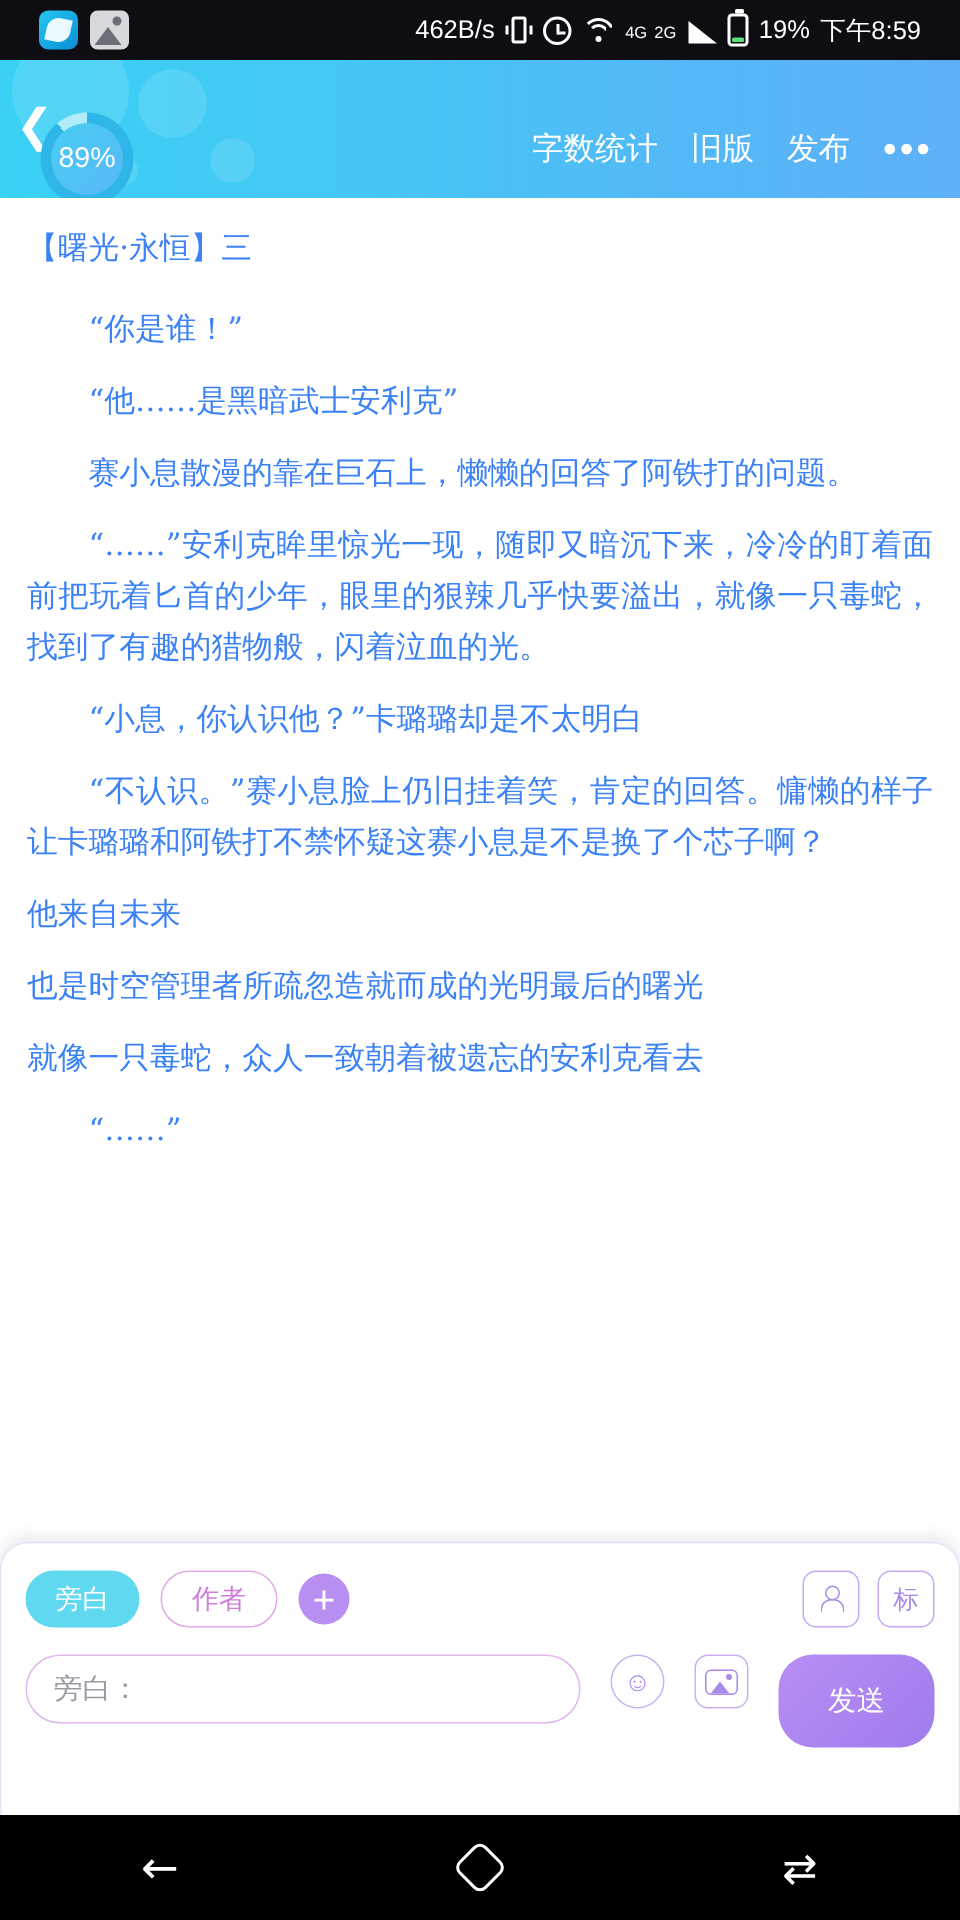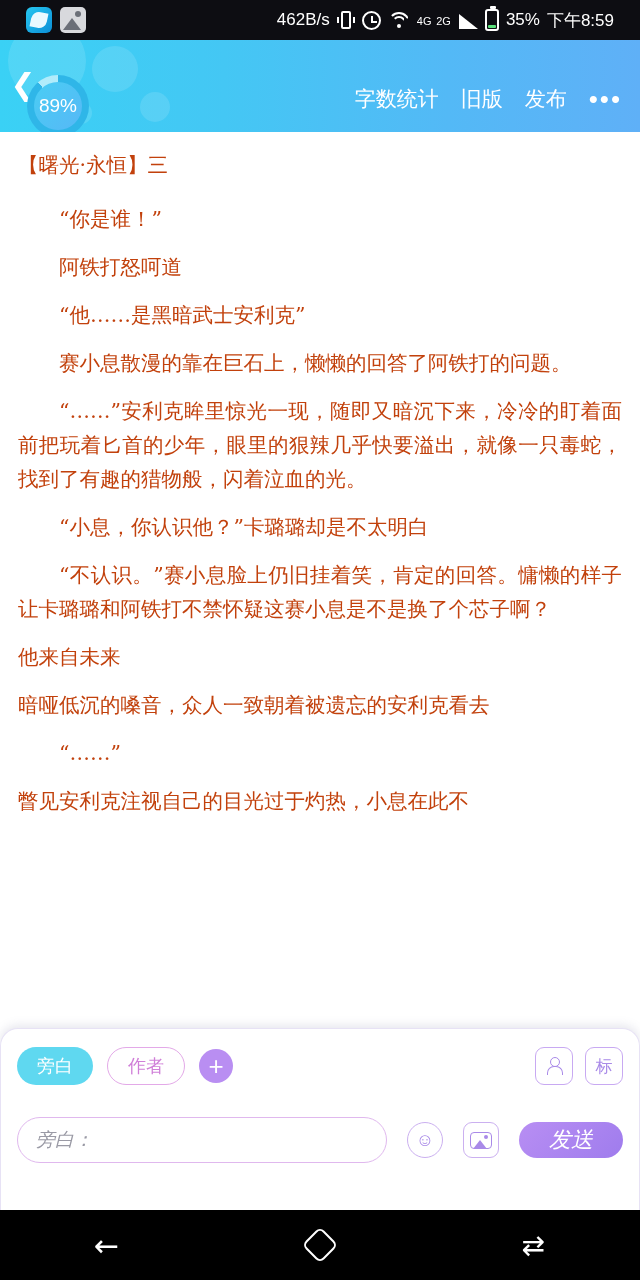--- a/index.html
+++ b/index.html
@@ -116,21 +116,21 @@
     left: 0; right: 0;
     top: 132px; bottom: 252px;
     background: #ffffff;
     padding: 16px 18px 0 18px;
     overflow: hidden;
   }
   .content p {
     font-family: "DejaVu Serif", "Liberation Serif", serif;
     font-size: 20.5px;
     line-height: 34px;
-    color: #c2410c;
+    color: #3b82f6;
     margin-bottom: 14px;
     text-align: justify;
   }
   .content p.indent { text-indent: 2em; }
   .content p.title { text-indent: 0; margin-bottom: 20px; }
 
   
   .panel {
     position: absolute; left: 0; right: 0; bottom: 70px;
     height: 182px;
@@ -165,23 +165,22 @@
     width: 38px; height: 38px; border-radius: 9px;
     border: 1.5px solid #c8a9f2;
     display: inline-flex; align-items: center; justify-content: center;
     color: #a98ae8; font-size: 17px; background: #fff;
   }
   .person-icon { position: relative; width: 20px; height: 20px; }
   .person-icon::before{ content:""; position:absolute; left:6px; top:1px; width:8px;height:8px;border-radius:50%;border:1.6px solid #a98ae8;}
   .person-icon::after{ content:""; position:absolute; left:3px; bottom:1px; width:14px;height:8px;border:1.6px solid #a98ae8; border-bottom:none; border-radius:7px 7px 0 0;}
 
   .panel-row2 {
-    display: flex; align-items: center; padding: 0 16px; gap: 20px;
+    display: flex; align-items: flex-start; padding: 0 16px; gap: 20px;
     height: 74px;
-    font-style: italic;
   }
   .msg-input {
     flex: 1 1 auto;
     height: 46px; border-radius: 23px;
     border: 1.5px solid #e0b8ee;
     padding: 0 18px;
     font-size: 19px; color: #9a9aa5;
     display: flex; align-items: center;
     background: #fff;
     font-family: "DejaVu Serif", "Liberation Serif", serif;
@@ -191,23 +190,23 @@
     border: 1.5px solid #cbb0f0; background: #fff;
     display: inline-flex; align-items: center; justify-content: center;
     color: #a98ae8; font-size: 18px;
   }
   .img-btn { border-radius: 9px; }
   .img-glyph { position: relative; width: 22px; height: 17px; border: 1.6px solid #a98ae8; border-radius: 4px; overflow:hidden;}
   .img-glyph::before { content:""; position:absolute; left:2px; bottom:-1px; width:0;height:0;
     border-left: 7px solid transparent; border-right: 7px solid transparent; border-bottom: 9px solid #a98ae8; }
   .img-glyph::after { content:""; position:absolute; right:3px; top:2px; width:4px;height:4px;border-radius:50%;background:#a98ae8;}
   .send-btn {
-    width: 104px; height: 36px; border-radius: 23px;
+    width: 104px; height: 62px; border-radius: 23px;
     background: linear-gradient(135deg,#b88ef3,#9f7ced);
-    color: #ffffff; font-size: 22px;
+    color: #ffffff; font-size: 19px;
     display: inline-flex; align-items: center; justify-content: center;
   }
 
   
   .navbar {
     position: absolute; left: 0; right: 0; bottom: 0; height: 70px;
     background: #000000;
     display: flex; align-items: center; justify-content: space-around;
     color: #ffffff;
   }
@@ -244,21 +243,21 @@
       <span>
         <span class="netlabel">4G</span>
         <span class="netlabel">2G</span>
       </span>
       <span class="sb-icon signal">
           <span class="tri"></span>
         </span>
       <span class="sb-icon battery">
           <span class="fill"></span>
         </span>
-      <span class="sb-text">35%</span>
+      <span class="sb-text">19%</span>
       <span class="sb-text">下午8:59</span>
     </div>
   </div>
 
   <div class="appbar">
     <span class="bubble b1"></span>
     <span class="bubble b2"></span>
     <span class="bubble b3"></span>
     <span class="bubble b4"></span>
 
@@ -272,30 +271,29 @@
       <span class="act">字数统计</span>
       <span class="act">旧版</span>
       <span class="act">发布</span>
       <span class="dots">•••</span>
     </div>
   </div>
 
   <div class="content">
     <p class="title">【曙光·永恒】三</p>
     <p class="indent">“你是谁！”</p>
-    <p class="indent">阿铁打怒呵道</p>
     <p class="indent">“他……是黑暗武士安利克”</p>
     <p class="indent">赛小息散漫的靠在巨石上，懒懒的回答了阿铁打的问题。</p>
     <p class="indent">“……”安利克眸里惊光一现，随即又暗沉下来，冷冷的盯着面前把玩着匕首的少年，眼里的狠辣几乎快要溢出，就像一只毒蛇，找到了有趣的猎物般，闪着泣血的光。</p>
     <p class="indent">“小息，你认识他？”卡璐璐却是不太明白</p>
     <p class="indent">“不认识。”赛小息脸上仍旧挂着笑，肯定的回答。慵懒的样子让卡璐璐和阿铁打不禁怀疑这赛小息是不是换了个芯子啊？</p>
     <p>他来自未来</p>
-    <p>暗哑低沉的嗓音，众人一致朝着被遗忘的安利克看去</p>
+    <p>也是时空管理者所疏忽造就而成的光明最后的曙光</p>
+    <p>就像一只毒蛇，众人一致朝着被遗忘的安利克看去</p>
     <p class="indent">“……”</p>
-    <p>瞥见安利克注视自己的目光过于灼热，小息在此不</p>
   </div>
 
   <div class="panel">
     <div class="panel-row1">
       <span class="chip chip-solid">旁白</span>
       <span class="chip chip-outline">作者</span>
       <span class="plus-btn">+</span>
       <span class="row1-right">
         <span class="sq-btn">
             <span class="person-icon"></span>

